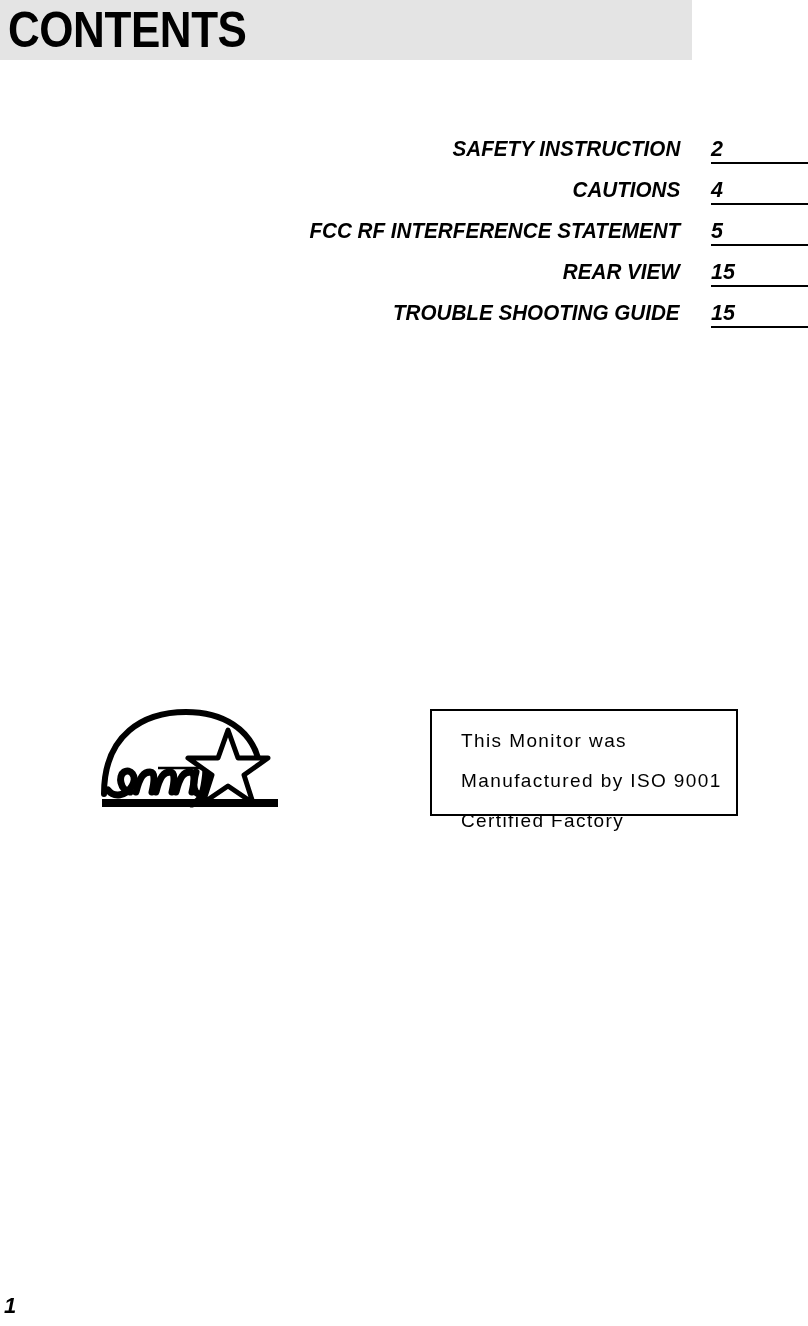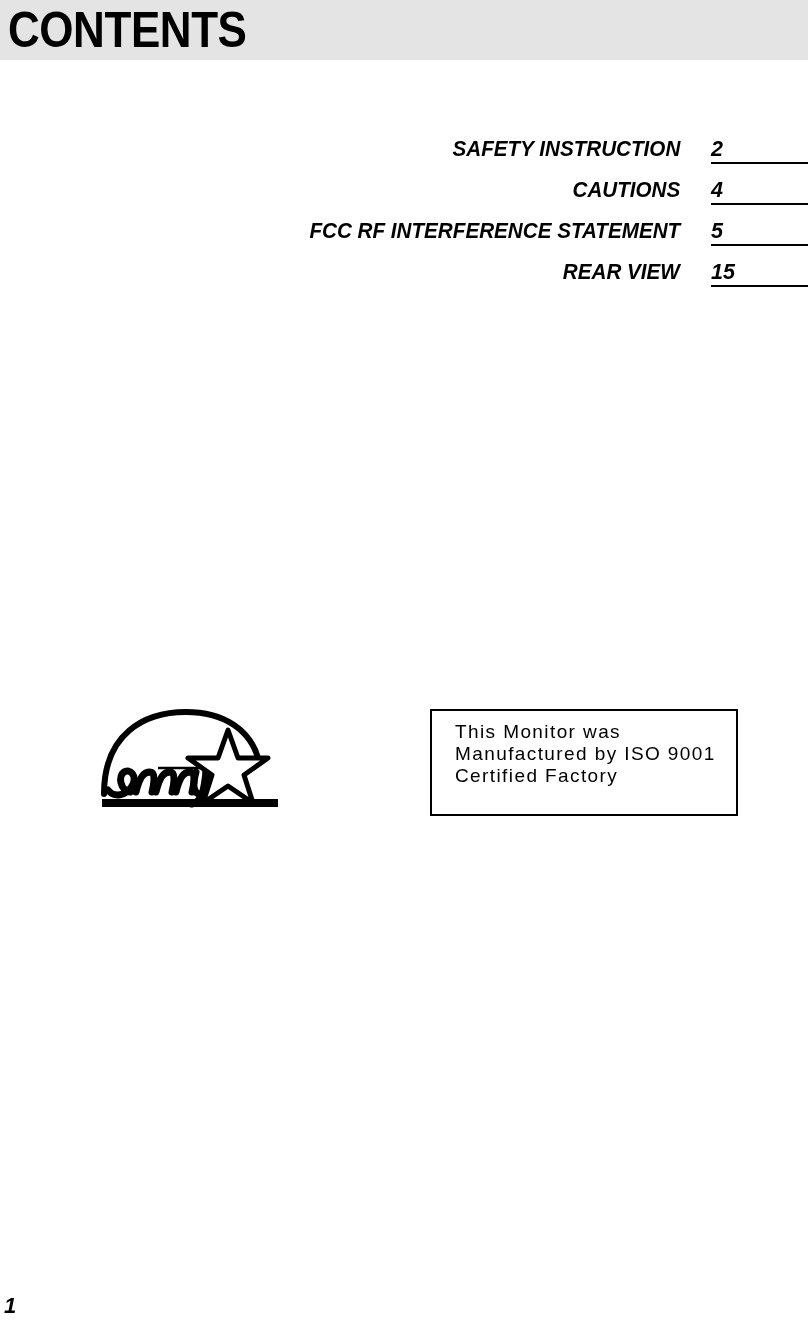--- a/index.html
+++ b/index.html
@@ -14,21 +14,21 @@
     overflow: hidden;
     font-family: "Liberation Sans", sans-serif;
     color: #000000;
   }
 
   
   #header-bar {
     position: absolute;
     left: 0;
     top: 0;
-    width: 808px;
+    width: 692px;
     height: 60px;
     background: #e4e4e4;
   }
   #page-title {
     position: absolute;
     left: 8px;
     top: 2px;
     font-size: 50px;
     font-weight: bold;
     letter-spacing: -0.5px;
@@ -98,24 +98,24 @@
     position: absolute;
     left: 430px;
     top: 709px;
     width: 308px;
     height: 107px;
     border: 2px solid #000000;
     box-sizing: border-box;
   }
   #iso-text {
     position: absolute;
-    left: 23px;
+    left: 29px;
     top: 10px;
     font-size: 19px;
-    line-height: 22px;
+    line-height: 40px;
     letter-spacing: 1.4px;
     white-space: pre-line;
   }
 
   
   #folio {
     position: absolute;
     left: 4px;
     top: 1293px;
     font-size: 22px;
@@ -158,20 +158,26 @@
 
 
   <div class="toc-row">
     <div class="toc-label">REAR VIEW</div>
     <div class="toc-page-wrap">
       <span class="toc-page">15</span>
     </div>
   </div>
 
 
+  <div class="toc-row">
+    <div class="toc-label">TROUBLE SHOOTING GUIDE</div>
+    <div class="toc-page-wrap">
+      <span class="toc-page">15</span>
+    </div>
+  </div>
 
 </div>
 
 <div id="energy-star-logo">
   <svg viewBox="0 0 182 104" width="182" height="104" xmlns="http://www.w3.org/2000/svg">
 
     <path d="M4 88 C 4 28, 44 6, 86 6 C 124 6, 150 24, 158 52" fill="none" stroke="#000000" stroke-width="6" stroke-linecap="round"></path>
 
     <path d="M58 62 L150 62" fill="none" stroke="#000000" stroke-width="2.5"></path>
 

